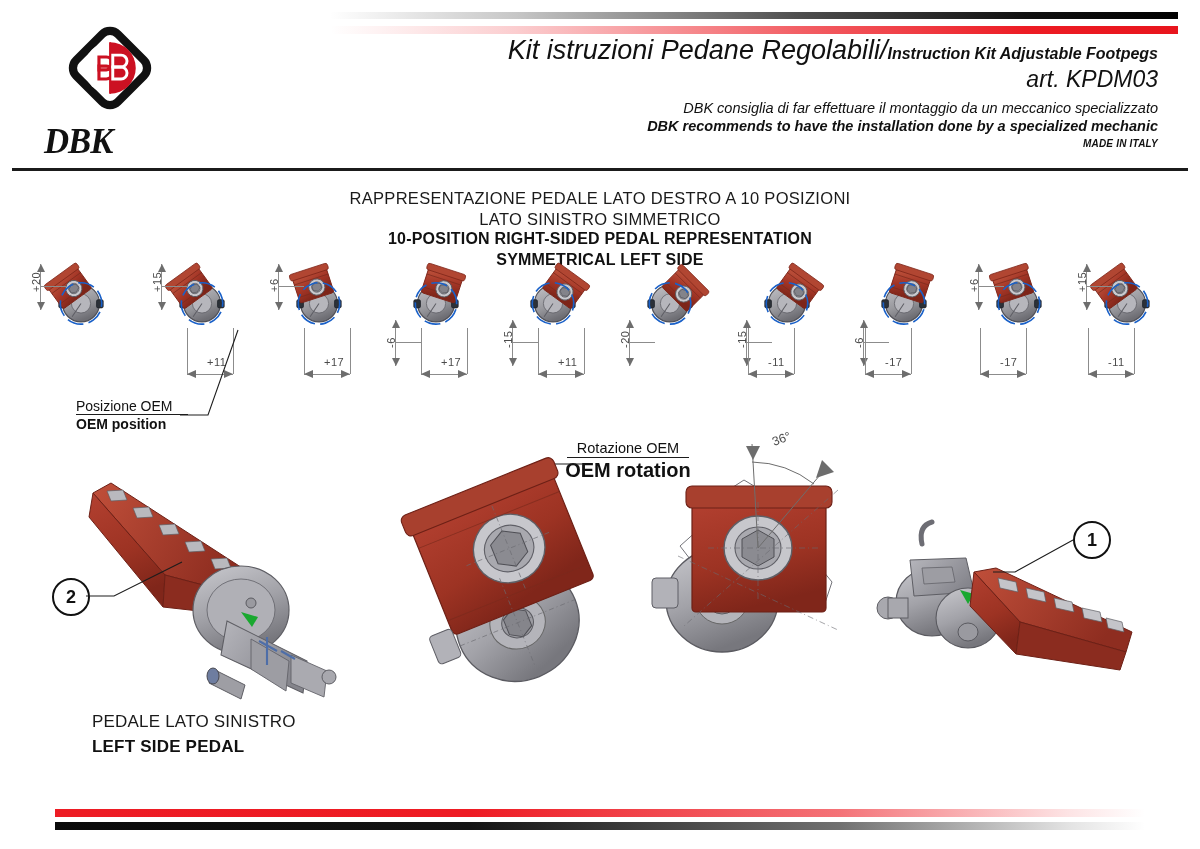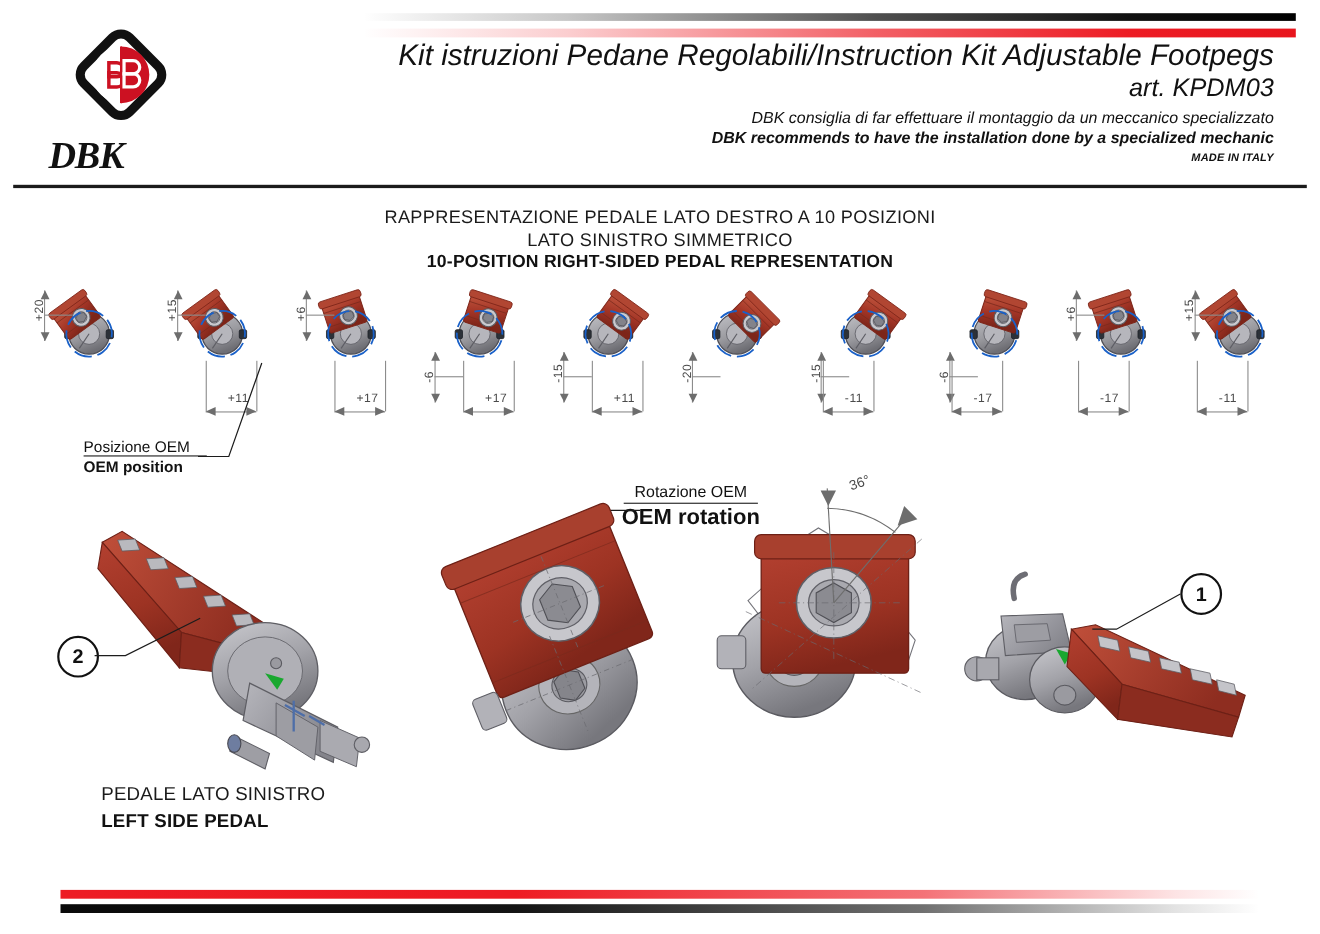--- a/index.html
+++ b/index.html
@@ -19,21 +19,21 @@
     background:linear-gradient(to right, #0a0a0a 0%, #141414 38%, rgba(25,25,25,0.62) 72%, rgba(25,25,25,0.12) 93%, rgba(25,25,25,0) 100%);}
 
   
   .logo-wrap{position:absolute;left:42px;top:22px;width:160px;height:145px;text-align:right;}
   .logo-diamond{position:absolute;left:22px;top:0px;width:92px;height:92px;}
   .logo-word{position:absolute;left:2px;top:96px;width:158px;height:48px;}
 
   .head-titles{position:absolute;left:300px;top:36px;width:858px;text-align:right;}
   .t-main{font-size:27px;font-style:italic;line-height:1.05;color:#111;font-weight:400;white-space:nowrap;}
   .t-main .it{font-size:27px;}
-  .t-main .en{font-size:27px;}
+  .t-main .en{font-size:16px;font-weight:bold;}
   .t-art{font-size:23px;font-style:italic;margin-top:2px;color:#111;}
   .t-sub1{font-size:14.5px;font-style:italic;margin-top:7px;color:#111;}
   .t-sub2{font-size:14.5px;font-style:italic;font-weight:bold;margin-top:2px;color:#111;}
   .t-made{font-size:10px;font-style:italic;font-weight:bold;margin-top:4px;color:#111;letter-spacing:.2px;}
 
   .head-rule{position:absolute;left:12px;top:168px;width:1176px;height:3px;background:#1b1b1b;}
 
   
   .mid-title{position:absolute;left:0;top:188px;width:1200px;text-align:center;}
   .mid-title .l1,.mid-title .l2{font-size:16.5px;letter-spacing:.3px;color:#1a1a1a;line-height:1.25;}
@@ -116,20 +116,21 @@
     <div class="t-sub1">DBK consiglia di far effettuare il montaggio da un meccanico specializzato</div>
     <div class="t-sub2">DBK recommends to have the installation done by a specialized mechanic</div>
     <div class="t-made">MADE IN ITALY</div>
   </div>
   <div class="head-rule"></div>
 
   <div class="mid-title">
     <div class="l1">RAPPRESENTAZIONE PEDALE LATO DESTRO A 10 POSIZIONI</div>
     <div class="l2">LATO SINISTRO SIMMETRICO</div>
     <div class="l3">10-POSITION RIGHT-SIDED PEDAL REPRESENTATION</div>
+    <div class="l4">SYMMETRICAL LEFT SIDE</div>
   </div>
 
   <div class="posrow" id="posrow">
       <div class="pos" style="left: 24px;">
         <div style="position:absolute;left:20px;top:18px;">
   <svg class="unit" viewBox="0 0 100 100">
     <defs>
       <linearGradient id="pr324" x1="0" y1="0" x2="0.4" y2="1">
         <stop offset="0%" stop-color="#c2573f"></stop>
         <stop offset="55%" stop-color="#a33526"></stop>

